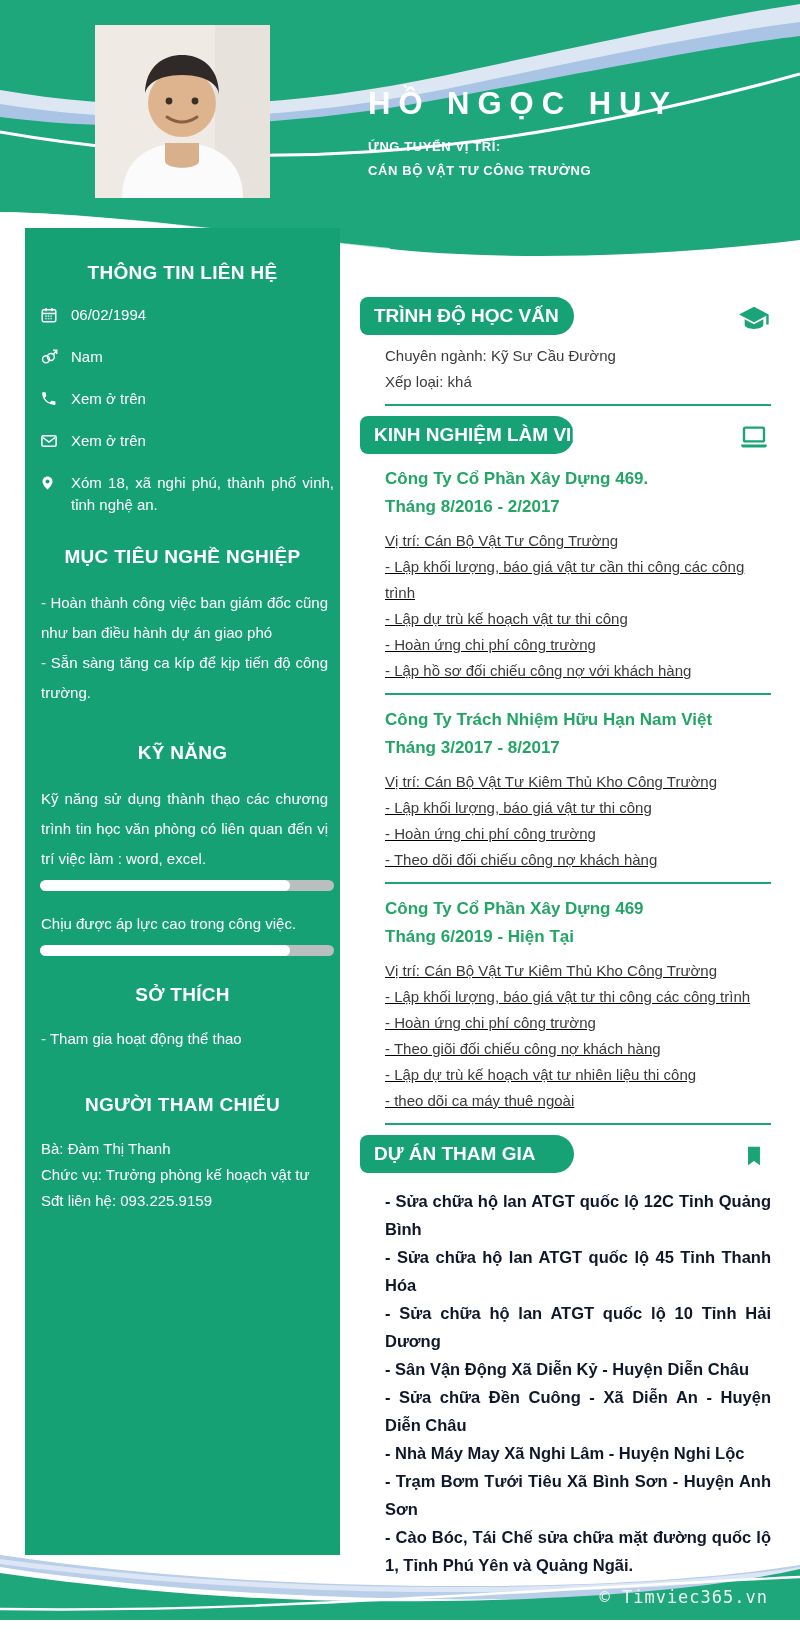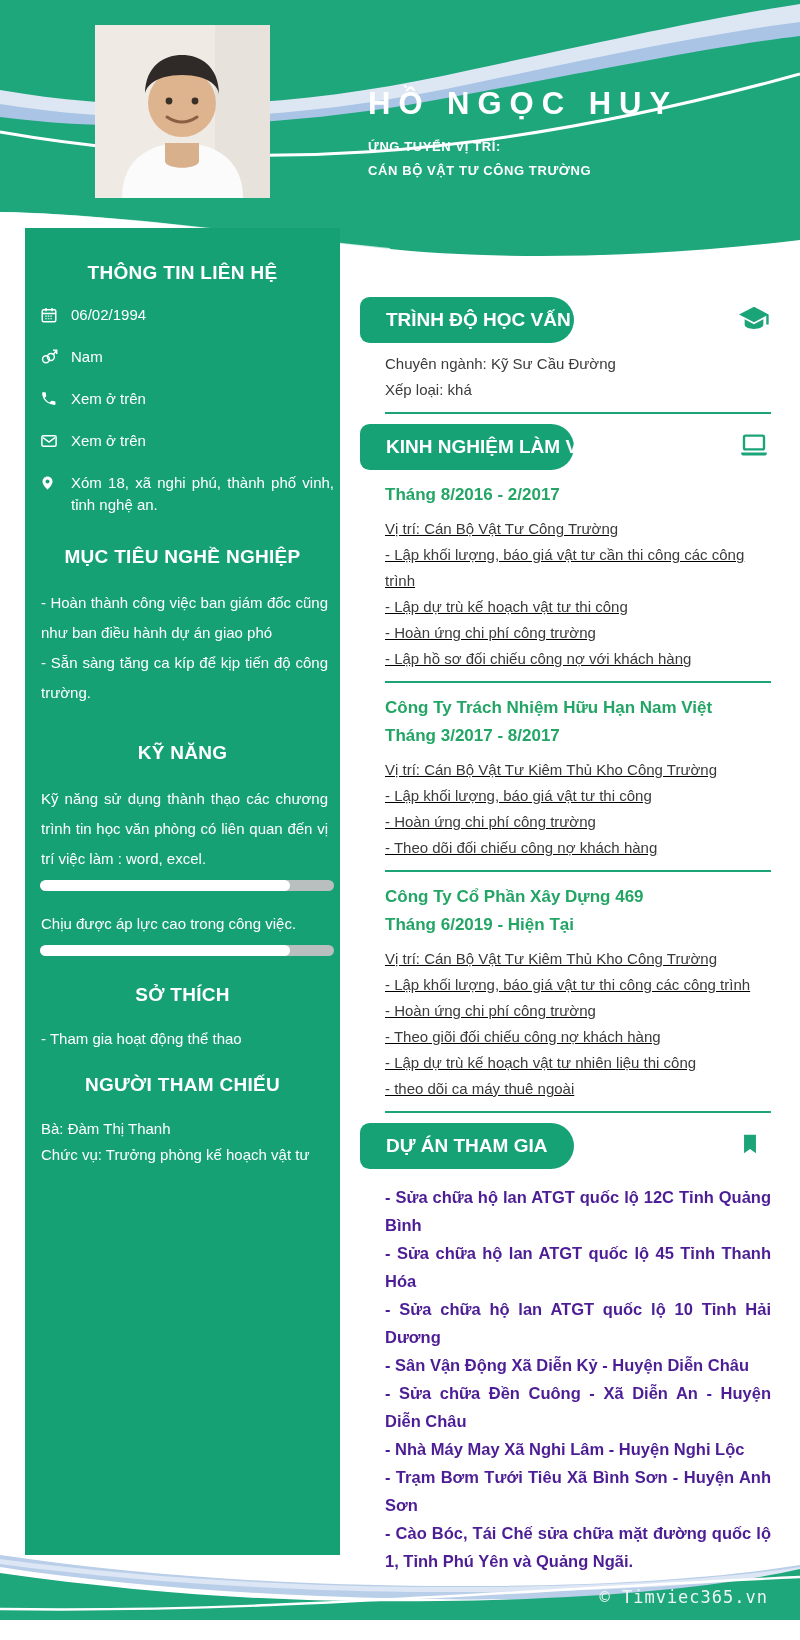--- a/index.html
+++ b/index.html
@@ -45,41 +45,41 @@
     margin:6px 6px 18px 15px; height:11px; background:#b9bfbe; border-radius:7px;
     overflow:hidden;
   }
   .bar-fill { height:11px; background:#ffffff; border-radius:7px; }
   .side-line { padding:0 12px 0 16px; font-size:15px; line-height:26px; }
 
   
   .main { position:absolute; left:345px; top:297px; width:442px; }
   .sec-head { display:flex; justify-content:space-between; align-items:flex-start; }
   .pill {
-    position:relative; width:214px; height:46px; background:#17a276;
+    position:relative; width:214px; height:38px; background:#17a276;
     border-radius:10px 24px 24px 10px; margin-left:15px;
-    display:flex; align-items:center; padding-left:26px;
+    display:flex; align-items:center; padding-left:14px;
     color:#ffffff; font-size:19px; font-weight:bold; white-space:nowrap;
   }
   .pill::after{
     content:""; position:absolute; left:0; bottom:-8px; width:18px; height:14px;
     background:#17a276; border-radius:0 0 10px 8px; z-index:-1;
   }
   .sec-icon { margin-right:16px; margin-top:6px; width:34px; height:32px; }
   .body-block { margin-left:40px; margin-right:16px; }
   .accent-title { color:#23a566; font-size:17px; font-weight:bold; line-height:28px; }
   .detail { color:#3b3b3b; font-size:15px; line-height:26px; }
   .green-hr { border:none; border-top:2px solid #1aa478; margin:9px 0 10px 0; }
   .edu-title { margin-top:19px; }
   .edu-lines { margin-top:8px; }
   .job { margin-top:11px; }
   .job .details { margin-top:7px;text-decoration:underline; }
   .proj-list { margin-top:14px; }
   .proj-item {
-    color:#4c1d95; font-size:16.5px; font-weight:bold; line-height:28px;
+    color:#0f172a; font-size:16.5px; font-weight:bold; line-height:28px;
     text-align:justify;
   }
 
   
   .footer { position:absolute; left:0; top:1553px; width:800px; height:72px; }
   .footer svg { position:absolute; top:0; left:0; }
   .credit {
     position:absolute; right:32px; top:34px;
     font-family:"DejaVu Sans Mono", monospace; font-size:17px; color:#eef6f2;
     letter-spacing:1px;
@@ -189,23 +189,24 @@
       <div class="bar-fill" style="width: 85%;"></div>
     </div>
     <div class="side-par">Chịu được áp lực cao trong công việc.</div>
     <div class="bar-track">
       <div class="bar-fill" style="width: 85%;"></div>
     </div>
 
     <div class="side-title" style="margin-top:28px;">SỞ THÍCH</div>
     <div class="side-line">- Tham gia hoạt động thể thao</div>
 
-    <div class="side-title" style="margin-top:22px;">NGƯỜI THAM CHIẾU</div>
+    <div class="side-title" style="margin-top:42px;">NGƯỜI THAM CHIẾU</div>
     <div class="side-line">Bà: Đàm Thị Thanh</div>
     <div class="side-line">Chức vụ: Trưởng phòng kế hoạch vật tư</div>
+    <div class="side-line">Sđt liên hệ: 093.225.9159</div>
   </div>
 
   <div class="main">
 
     <div class="sec-head">
       <div class="pill">TRÌNH ĐỘ HỌC VẤN</div>
       <span class="sec-icon">
         <svg width="34" height="32" viewBox="0 0 24 24">
             <path d="M12 2.8 L0.8 8.6 L12 14.4 L21.2 9.6 V16.2 H23 V8.6 Z" fill="#1ba478"></path>
             <path d="M5 12.2 V16.4 C5 18.2 8.1 19.5 12 19.5 C15.9 19.5 19 18.2 19 16.4 V12.2 L12 15.9 Z" fill="#1ba478"></path>
@@ -225,20 +226,21 @@
       <span class="sec-icon">
         <svg width="34" height="30" viewBox="0 0 24 24">
             <rect x="4" y="4.5" width="16" height="11" rx="1.2" fill="none" stroke="#1ba478" stroke-width="1.9"></rect>
             <path d="M1.8 18 H22.2 V19 a1.4 1.4 0 0 1 -1.4 1.4 H3.2 A1.4 1.4 0 0 1 1.8 19 Z" fill="#1ba478"></path>
           </svg>
       </span>
     </div>
     <div class="body-block">
 
       <div class="job">
+        <div class="accent-title">Công Ty Cổ Phần Xây Dựng 469.</div>
         <div class="accent-title">Tháng 8/2016 - 2/2017</div>
         <div class="details">
           <div class="detail">Vị trí: Cán Bộ Vật Tư Công Trường</div>
           <div class="detail">- Lập khối lượng, báo giá vật tư cần thi công các công trình</div>
           <div class="detail">- Lập dự trù kế hoạch vật tư thi công</div>
           <div class="detail">- Hoàn ứng chi phí công trường</div>
           <div class="detail">- Lập hồ sơ đối chiếu công nợ với khách hàng</div>
         </div>
         <hr class="green-hr">
       </div>
@@ -263,21 +265,21 @@
           <div class="detail">- Lập khối lượng, báo giá vật tư thi công các công trình</div>
           <div class="detail">- Hoàn ứng chi phí công trường</div>
           <div class="detail">- Theo giõi đối chiếu công nợ khách hàng</div>
           <div class="detail">- Lập dự trù kế hoạch vật tư nhiên liệu thi công</div>
           <div class="detail">- theo dõi ca máy thuê ngoài</div>
         </div>
         <hr class="green-hr">
       </div>
     </div>
 
-    <div class="sec-head" style="margin-top:2px;">
+    <div class="sec-head" style="margin-top:2px;text-align:center;">
       <div class="pill">DỰ ÁN THAM GIA</div>
       <span class="sec-icon">
         <svg width="26" height="30" viewBox="0 0 24 24">
             <path d="M6.5 3.5 H17.5 V20.5 L12 16.6 L6.5 20.5 Z" fill="#1ba478"></path>
           </svg>
       </span>
     </div>
     <div class="body-block">
       <div class="proj-list">
         <div class="proj-item">- Sửa chữa hộ lan ATGT quốc lộ 12C Tỉnh Quảng Bình</div>

